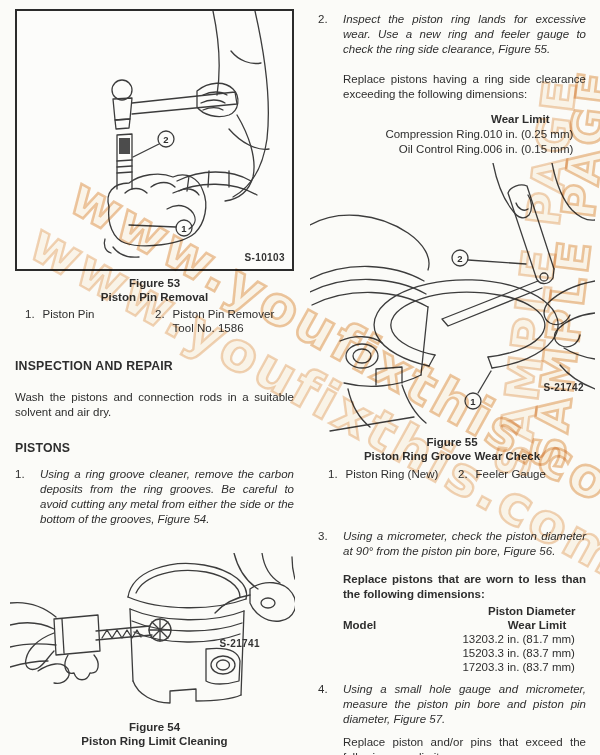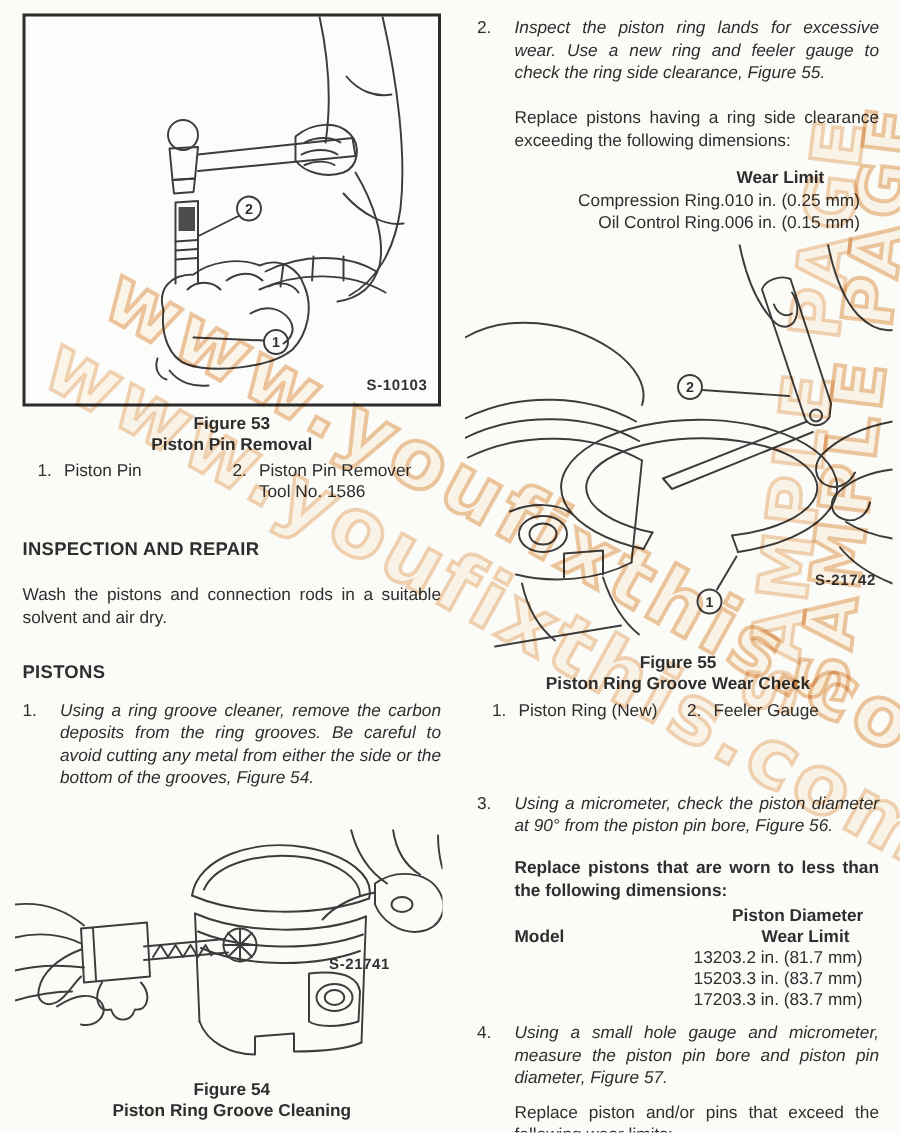--- a/index.html
+++ b/index.html
@@ -195,21 +195,21 @@
         <path d="M240,36 C254,26 274,28 282,40 C290,52 284,66 270,68 C256,70 244,60 240,50 Z"></path>
         <ellipse cx="258" cy="50" rx="7" ry="5"></ellipse>
         <path d="M205,60 C214,50 228,44 240,42"></path>
       </g>
     </svg>
     <span class="figcode code54">S-21741</span>
   </div>
 
   <div class="caption cap54">
     <div>Figure 54</div>
-    <div>Piston Ring Groove Cleaning</div>
+    <div>Piston Ring Limit Cleaning</div>
   </div>
 </div>
 
 <div class="col col-right">
 
   <div class="item i2">
     <span class="inum">2.</span>
     <span class="itext">Inspect the piston ring lands for excessive wear. Use a new ring and feeler gauge to check the ring side clearance, Figure 55.</span>
   </div>
   <div class="note n2">Replace pistons having a ring side clearance exceeding the following dimensions:</div>

